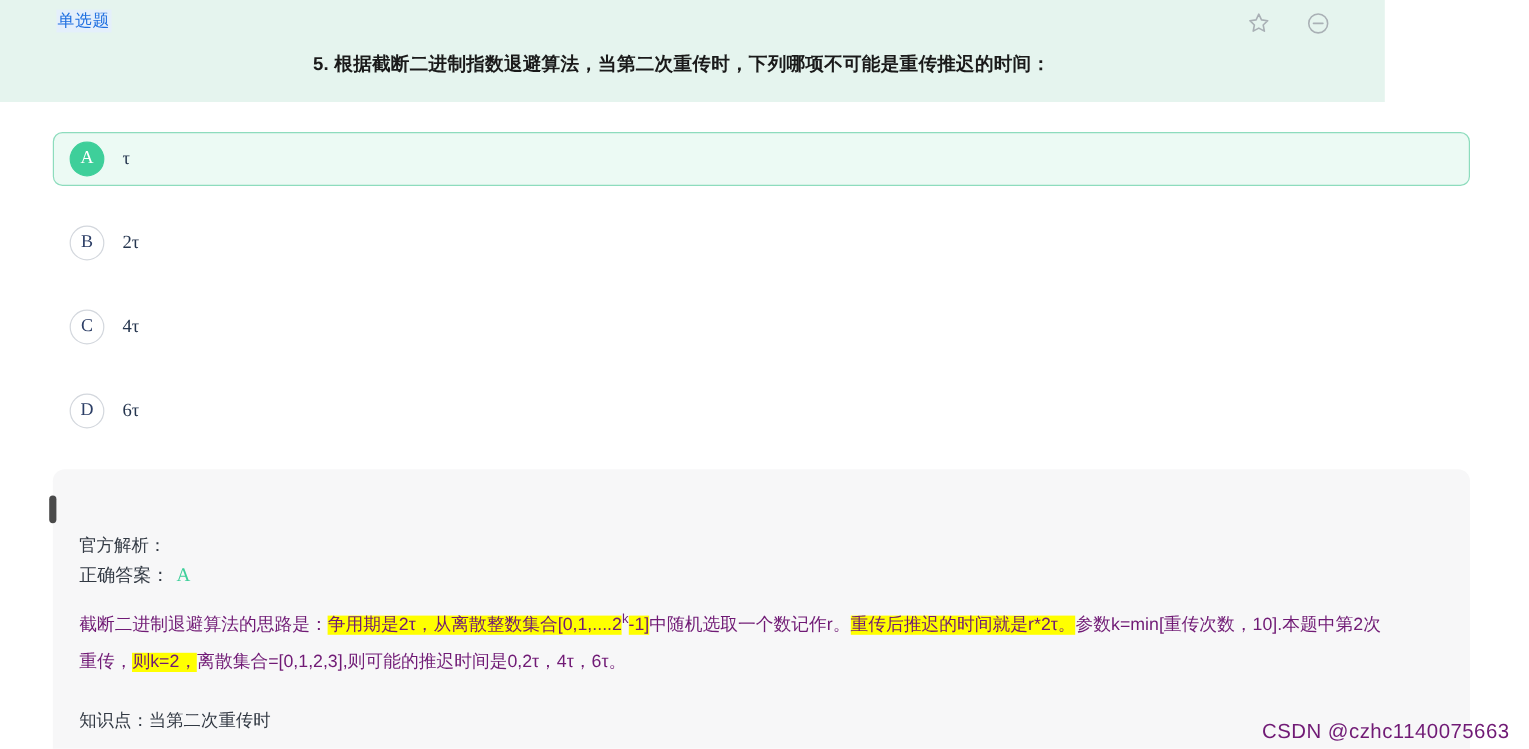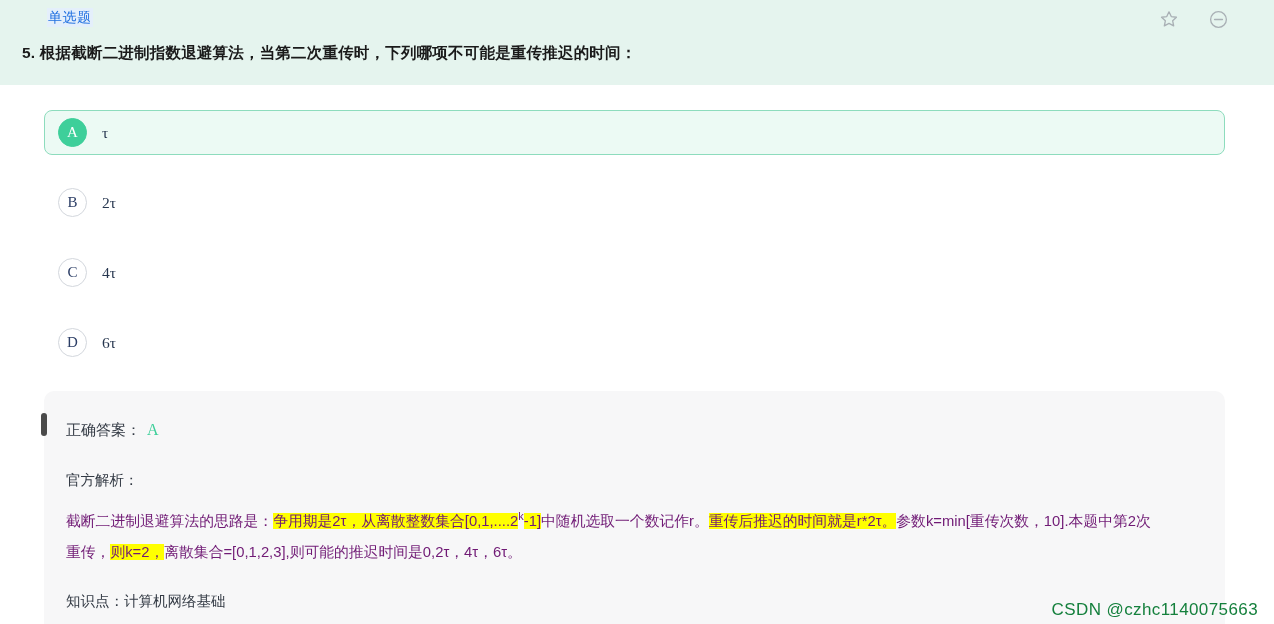--- a/index.html
+++ b/index.html
@@ -20,24 +20,25 @@
     width: 1274px;
     height: 624px;
     background: #ffffff;
   }
 
   
   .header {
     position: absolute;
     left: 0;
     top: 0;
-    width: 1274px;
+    width: 1154px;
     height: 85px;
     background: #e5f4ee;
     box-sizing: border-box;
+    text-align: center;
   }
   .type-tag {
     position: absolute;
     left: 47px;
     top: 8px;
     font-size: 14px;
     line-height: 19px;
     color: #1f6fe0;
     background: #e4effb;
     padding: 0 1px;
@@ -188,21 +189,21 @@
     vertical-align: super;
     line-height: 0;
   }
 
   
   .watermark {
     position: absolute;
     right: 16px;
     bottom: 4px;
     font-size: 17px;
-    color: #15803d;
+    color: #701a75;
     letter-spacing: 0.4px;
     white-space: nowrap;
   }
 </style>
 </head>
 <body>
 
 <div class="page">
 
   <div class="header">
@@ -253,28 +254,28 @@
         <div class="opt-badge">D</div>
         <div class="opt-text">6τ</div>
       </div>
     </div>
 
   </div>
 
   <div class="explain">
     <div class="collapse-handle"></div>
 
+    <div class="exp-row exp-label">官方解析：</div>
+
     <div class="exp-row answer-row">
       <span>正确答案：</span><span class="answer-value">A</span>
     </div>
 
-    <div class="exp-row exp-label">官方解析：</div>
-
     <div class="exp-row exp-body" id="analysis-body"><span>截断二进制退避算法的思路是：</span><span class="hl">争用期是2τ，从离散整数集合[0,1,....2</span><sup class="k">k</sup><span class="hl">-1]</span><span>中随机选取一个数记作r。</span><span class="hl">重传后推迟的时间就是r*2τ。</span><span>参数k=min[重传次数，10].本题中第2次重传，</span><span class="hl">则k=2，</span><span>离散集合=[0,1,2,3],则可能的推迟时间是0,2τ，4τ，6τ。</span></div>
 
     <div class="exp-row kp-row">
-      <span>知识点：</span><span>计算机网络基础</span>
+      <span>知识点：</span><span>当第二次重传时</span>
     </div>
   </div>
 
   <div class="watermark">CSDN @czhc1140075663</div>
 
 </div>
 
 </body></html>

